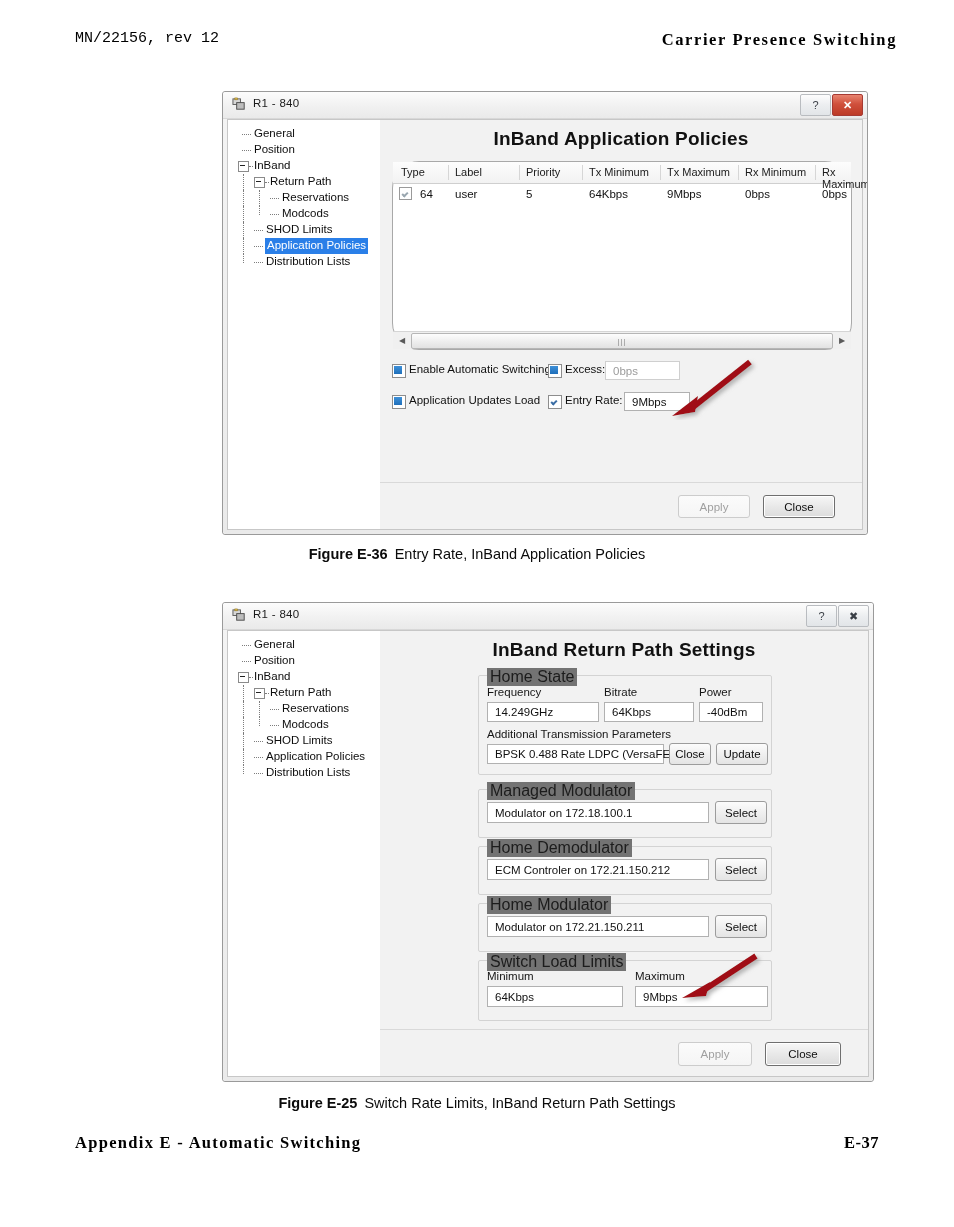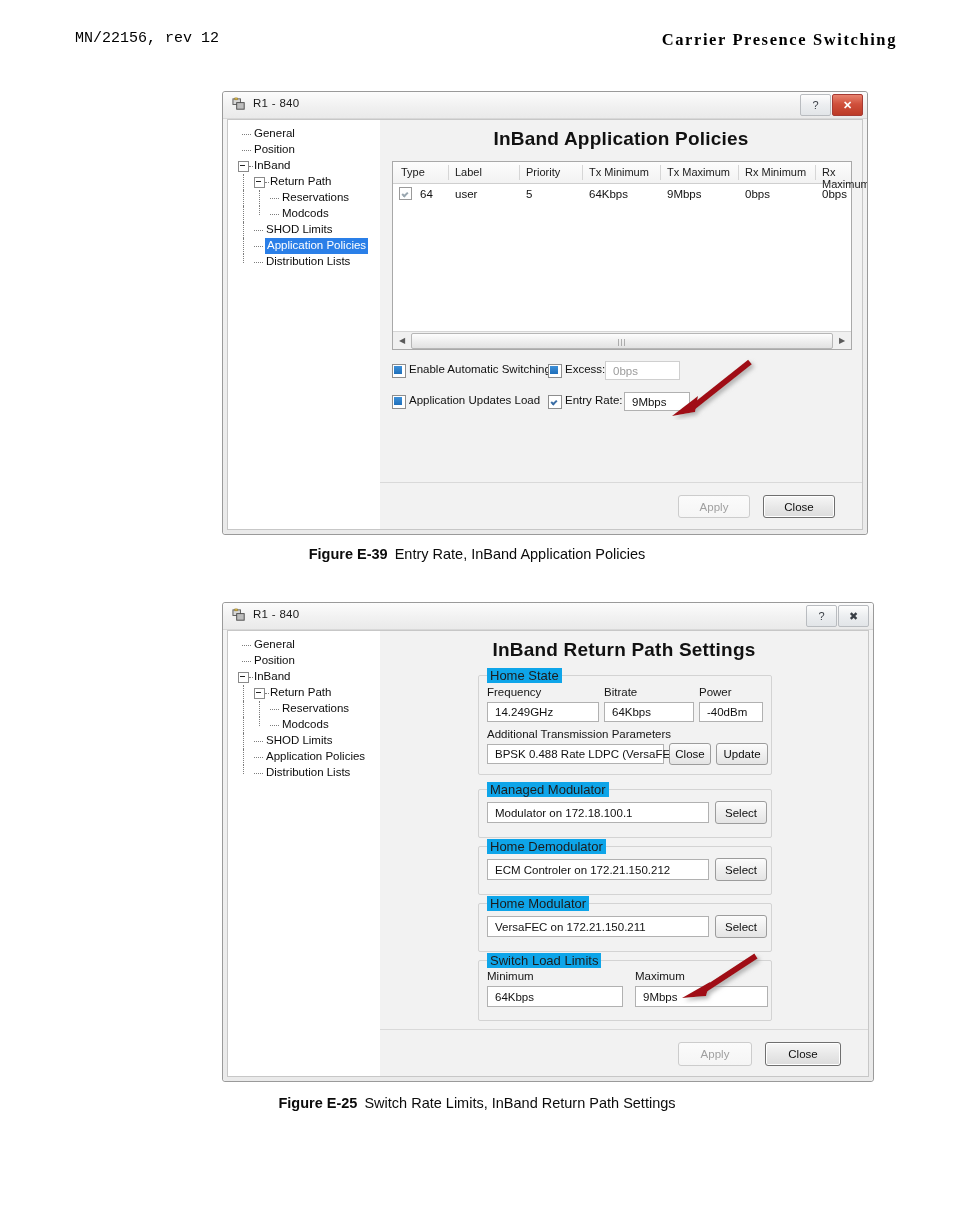--- a/index.html
+++ b/index.html
@@ -103,21 +103,21 @@
 
   
   .btn{position:absolute;box-sizing:border-box;border:1px solid #9c9c9c;border-radius:3px;
        background:linear-gradient(#fcfcfc,#f0f0f0 48%,#e4e4e4);
        display:flex;align-items:center;justify-content:center;font-size:11.5px;color:#0e0e0e;}
   .btn.disabled{color:#a0a0a0;border-color:#cccccc;background:linear-gradient(#fbfbfb,#f5f5f5);}
   .btn.default{border:1px solid #6f6f6f;box-shadow:0 0 0 1px #ffffff inset;background:linear-gradient(#f7f7f7,#e9e9e9 48%,#dcdcdc);}
 
   
   .grp{position:absolute;border:1px solid #d3d3d3;background:#f2f2f2;border-radius:2px;}
-  .grp > .cap{position:absolute;left:8px;top:-8px;background:#0ea5e9;padding:0 3px;font-size:13px;color:#1c1c1c;}
+  .grp > .cap{position:absolute;left:8px;top:-8px;background:#737373;padding:0 3px;font-size:16px;color:#1c1c1c;}
   .sublbl{position:absolute;font-size:11.5px;color:#161616;}
 
   
   .botbar{position:absolute;left:0;right:0;bottom:0;height:46px;background:#f2f2f2;border-top:1px solid #d9d9d9;}
 
   
   .arrowwrap{position:absolute;pointer-events:none;}
 </style>
 </head>
 <body>
@@ -204,21 +204,21 @@
               <span class="dash" style="left:20px;width:9px;"></span>
               <span class="lbl" style="left:32px;">Distribution Lists</span>
             </div>
 
           </div>
         </div>
 
         <div class="content">
           <div class="pagehead">InBand Application Policies</div>
 
-          <div class="grid" style="left:12px;top:41px;right:10px;height:187px;">
+          <div class="grid" style="left:12px;top:41px;right:10px;height:187px;border-radius:27px;">
             <div class="hdr">
               <div class="c" style="left:8px;">Type</div>
               <div class="sep" style="left:55px;"></div>
               <div class="c" style="left:62px;">Label</div>
               <div class="sep" style="left:126px;"></div>
               <div class="c" style="left:133px;">Priority</div>
               <div class="sep" style="left:189px;"></div>
               <div class="c" style="left:196px;">Tx Minimum</div>
               <div class="sep" style="left:267px;"></div>
               <div class="c" style="left:274px;">Tx Maximum</div>
@@ -286,21 +286,21 @@
         <feDropShadow dx="2.5" dy="2.5" stdDeviation="2" flood-color="#999" flood-opacity=".75"></feDropShadow>
       </filter>
     </defs>
     <g filter="url(#sh1)">
       <path d="M90 4 L32 50" stroke="#a01015" stroke-width="6" stroke-linecap="butt"></path>
       <path d="M12 58 L38 38 L35 54 Z" fill="#a01015"></path>
     </g>
   </svg>
 
   <div class="caption" style="top:546px;">
-    <span class="num">Figure E-39</span><span class="txt">Entry Rate, InBand Application Policies</span>
+    <span class="num">Figure E-36</span><span class="txt">Entry Rate, InBand Application Policies</span>
   </div>
 
   <div class="win" style="left:222px;top:602px;width:650px;height:478px;">
     <div class="frame">
 
       <div class="titlebar">
         <svg class="app-icon" viewBox="0 0 16 16">
           <rect x="1" y="2" width="8" height="6" fill="#d7d7d7" stroke="#5a5a5a" stroke-width="1"></rect>
           <rect x="5" y="6" width="8" height="7" fill="#bdbdbd" stroke="#4a4a4a" stroke-width="1"></rect>
           <rect x="3" y="1" width="3" height="2" fill="#e4c04a" stroke="#8a7020" stroke-width=".6"></rect>
@@ -416,21 +416,21 @@
             <span class="cap">Home Demodulator</span>
             <div class="fld" style="left:8px;top:12px;width:222px;height:21px;">
               <span>ECM Controler on 172.21.150.212</span>
             </div>
             <div class="btn" style="left:236px;top:11px;width:52px;height:23px;">Select</div>
           </div>
 
           <div class="grp" style="left:98px;top:272px;width:292px;height:47px;">
             <span class="cap">Home Modulator</span>
             <div class="fld" style="left:8px;top:12px;width:222px;height:21px;">
-              <span>VersaFEC on 172.21.150.211</span>
+              <span>Modulator on 172.21.150.211</span>
             </div>
             <div class="btn" style="left:236px;top:11px;width:52px;height:23px;">Select</div>
           </div>
 
           <div class="grp" style="left:98px;top:329px;width:292px;height:59px;">
             <span class="cap">Switch Load Limits</span>
             <span class="sublbl" style="left:8px;top:9px;">Minimum</span>
             <div class="fld" style="left:8px;top:25px;width:136px;height:21px;">
               <span>64Kbps</span>
             </div>
@@ -458,14 +458,18 @@
     <g filter="url(#sh2)">
       <path d="M96 4 L44 38" stroke="#a01015" stroke-width="6" stroke-linecap="butt"></path>
       <path d="M22 46 L50 30 L46 44 Z" fill="#a01015"></path>
     </g>
   </svg>
 
   <div class="caption" style="top:1095px;">
     <span class="num">Figure E-25</span><span class="txt">Switch Rate Limits, InBand Return Path Settings</span>
   </div>
 
+  <div class="run-foot">
+    <div class="left">Appendix E - Automatic Switching</div>
+    <div class="right">E-37</div>
+  </div>
 
 </div>
 
 </body></html>

